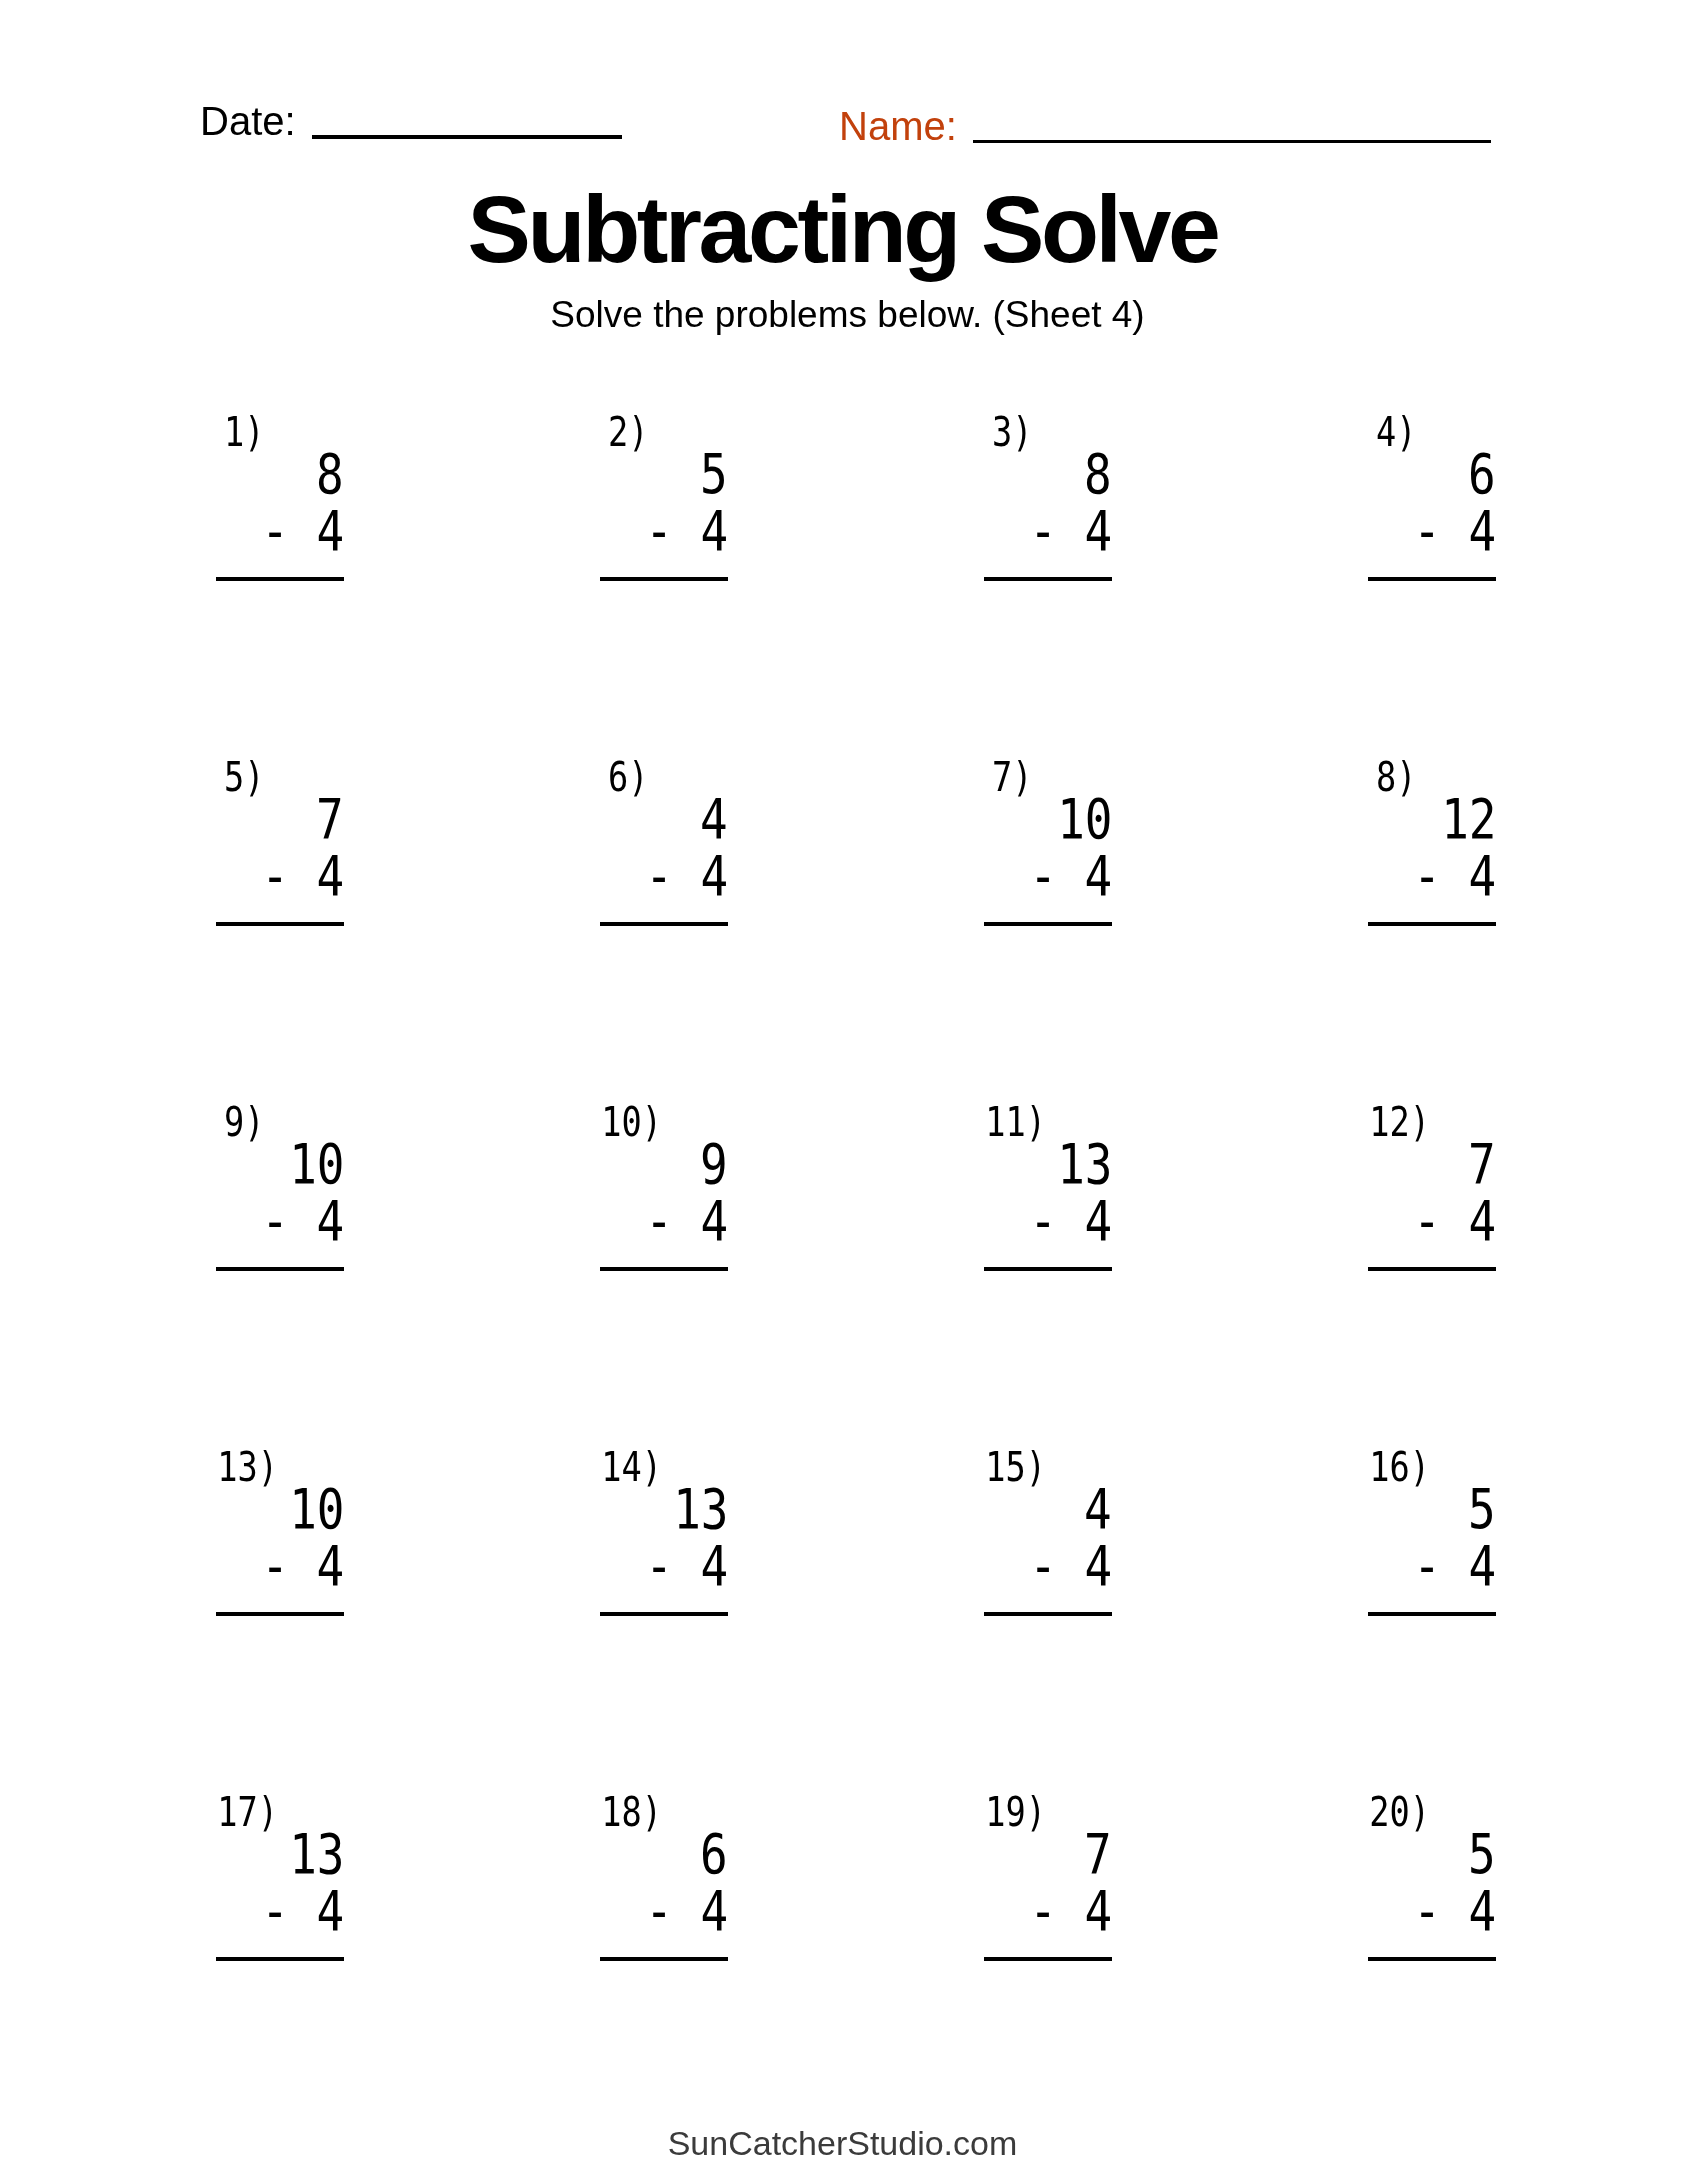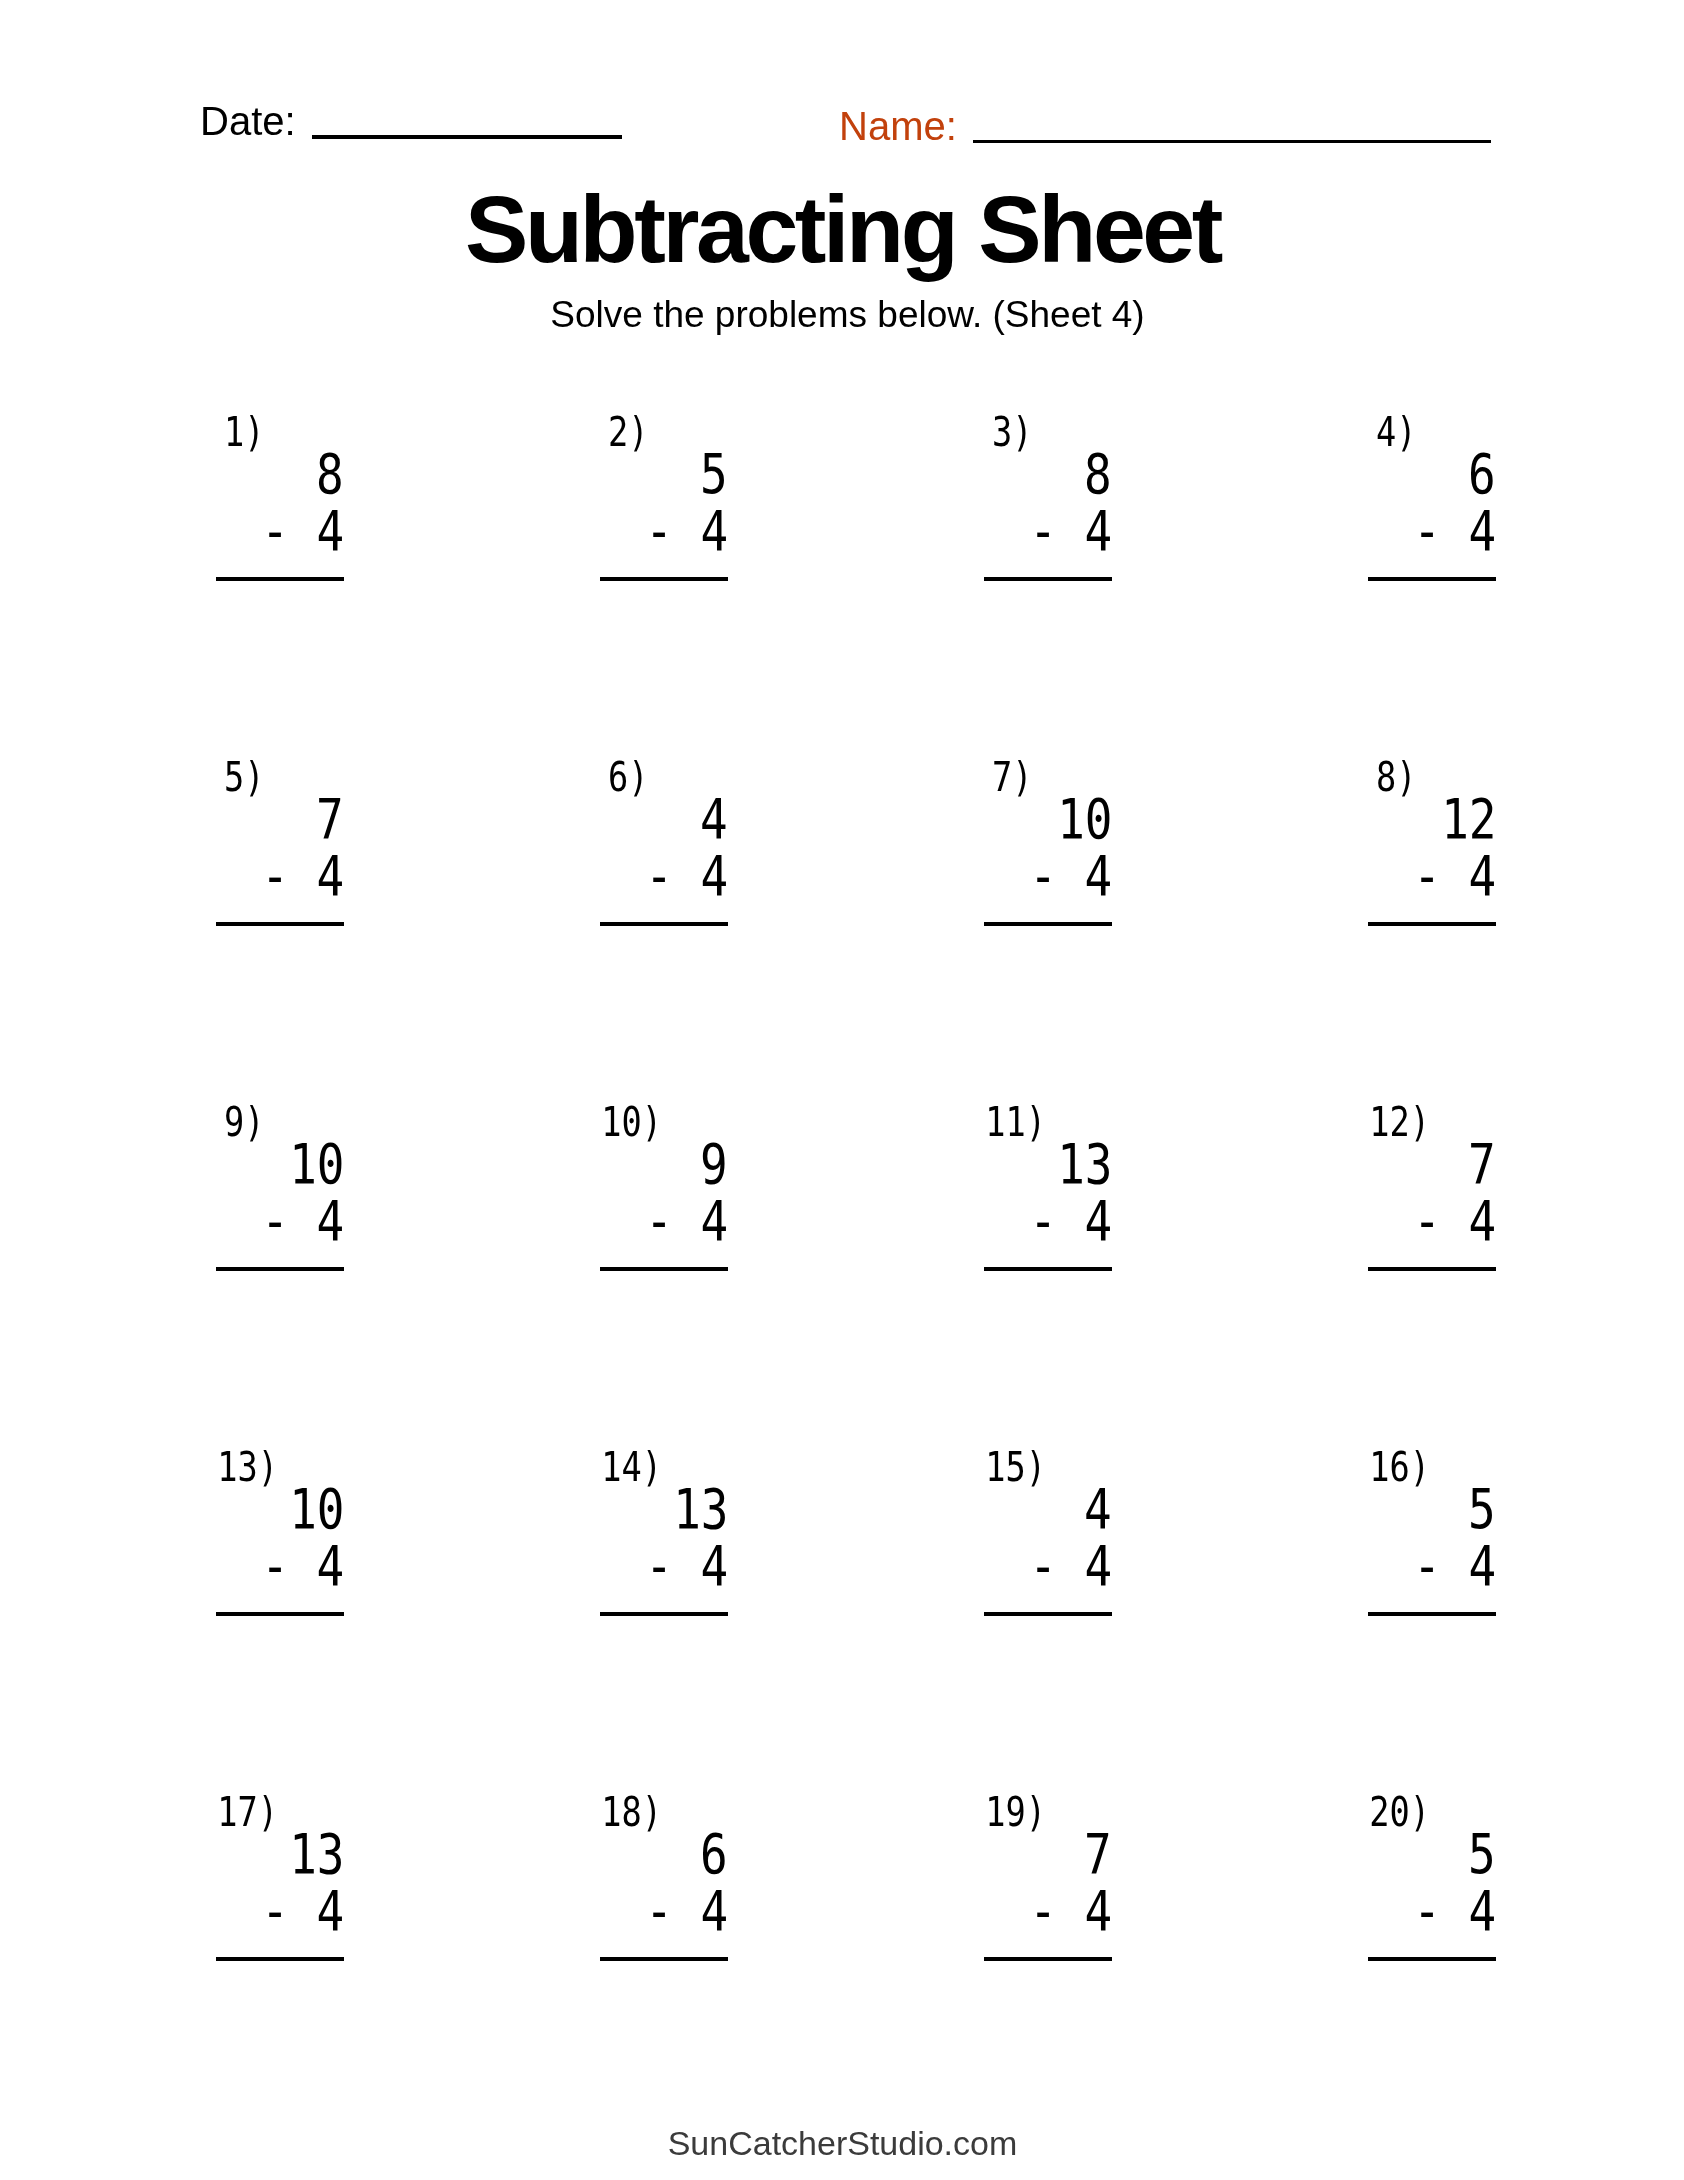--- a/index.html
+++ b/index.html
@@ -159,21 +159,21 @@
 <body>
 
 <div class="page">
 
   <span class="date-label">Date:</span>
   <div class="date-line"></div>
 
   <span class="name-label">Name:</span>
   <div class="name-line"></div>
 
-  <h1 class="title">Subtracting Sheet</h1>
+  <h1 class="title">Subtracting Solve</h1>
   <div class="subtitle">Solve the problems below. (Sheet 4)</div>
 
   <div class="problems">
   <div class="cell">
     <div class="plabel"><span class="cond">1)</span></div>
     <div class="ptop"><span class="cond">8</span></div>
     <div class="pbot"><span class="cond"><span>-</span> <span>4</span></span></div>
     <div class="answer-line"></div>
     <div class="answer-space"></div>
   </div>

